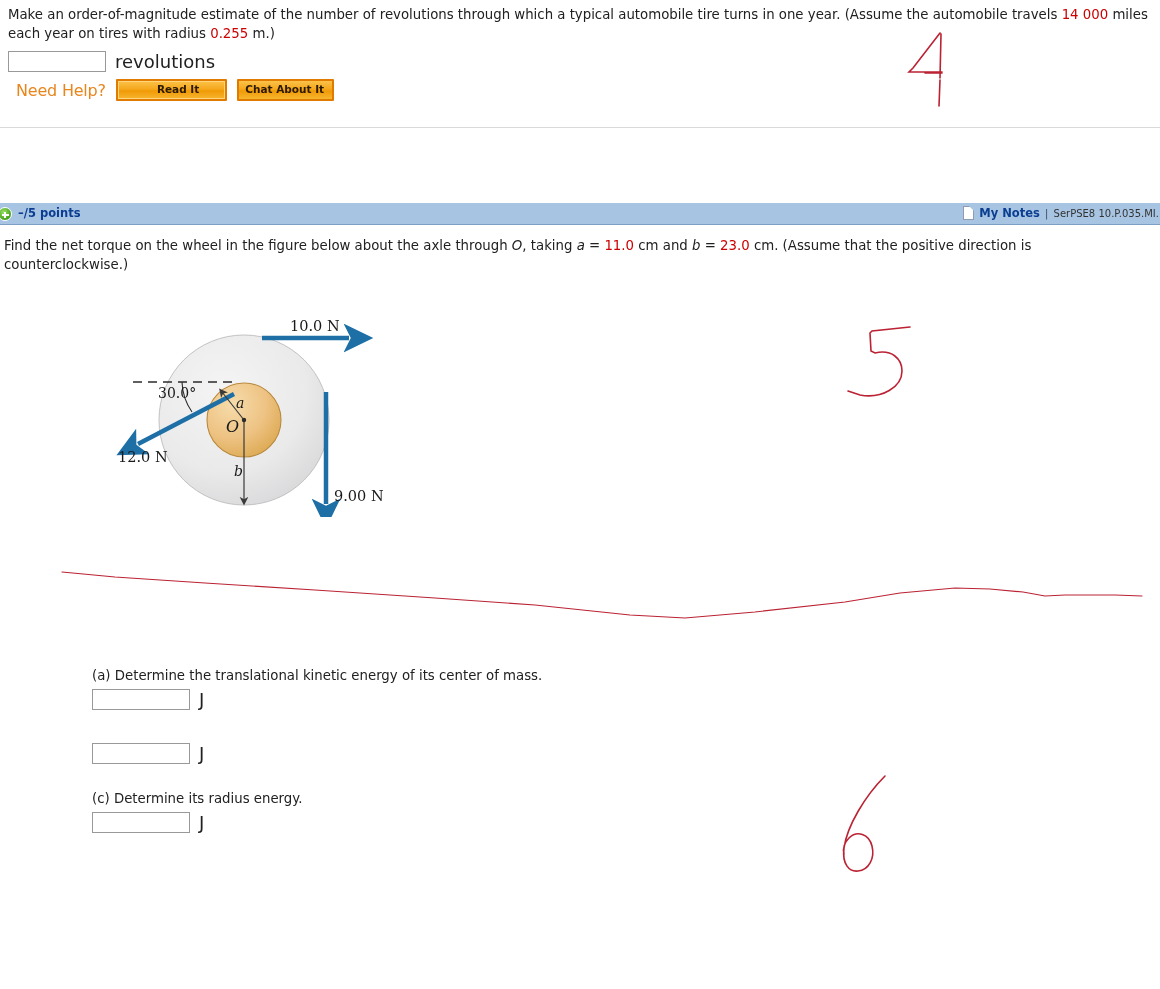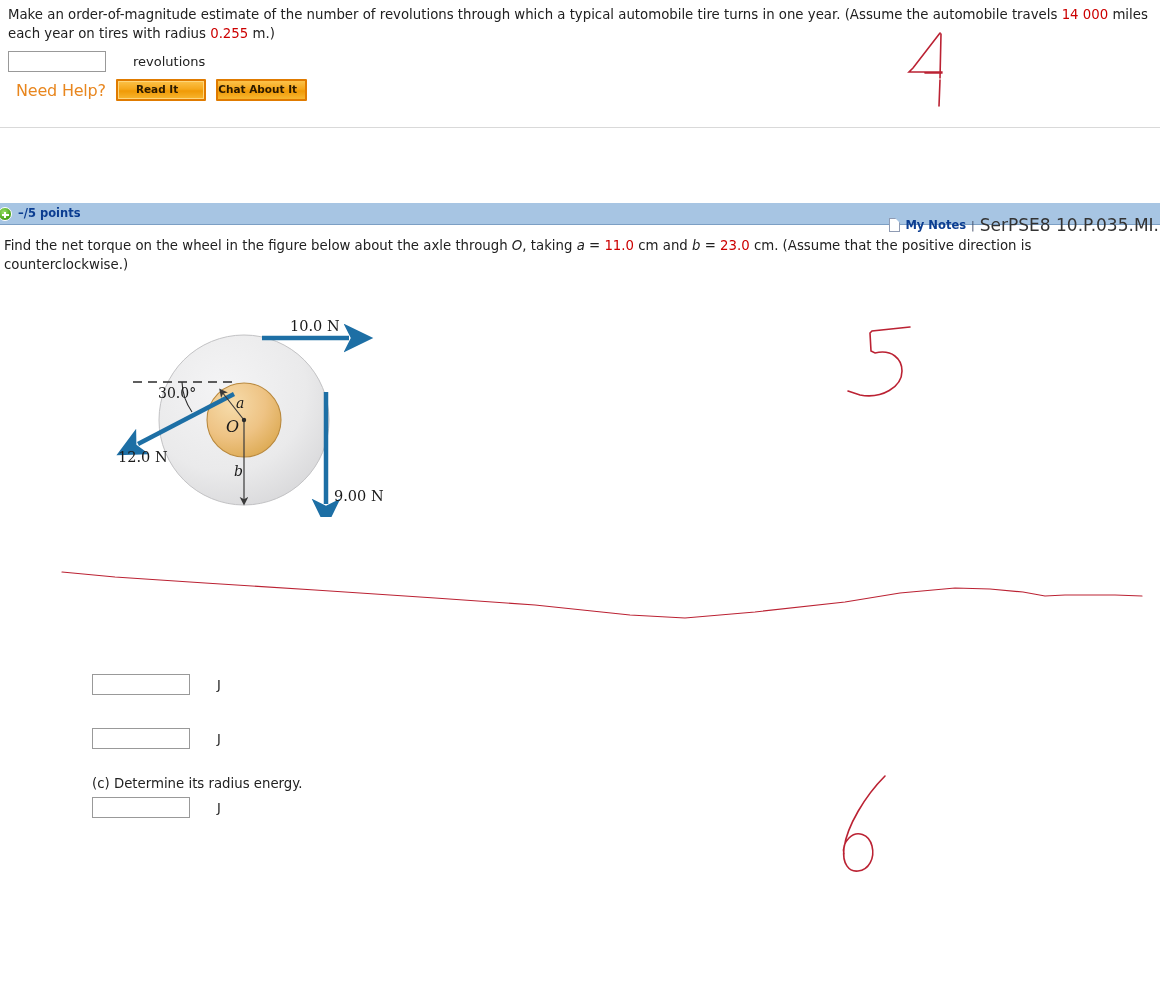--- a/index.html
+++ b/index.html
@@ -25,21 +25,21 @@
   .ansrow { margin-top: 8px; display: flex; align-items: center; }
   input.ansbox {
     width: 98px; height: 21px;
     border: 1px solid #999999;
     background: #ffffff;
     font-family: "DejaVu Sans", "Liberation Sans", sans-serif;
     font-size: 12px;
     padding: 1px 3px;
     outline: none;
   }
-  .unit { margin-left: 27px; font-size: 13px; color: #212121; }
+  .unit { margin-left: 9px; font-size: 18px; color: #212121; }
 
   
   .needhelp-row {
     position: absolute; left: 16px; top: 79px;
     display: flex; align-items: center; gap: 10px;
   }
   .needhelp-label {
     font-family: "DejaVu Sans", "Liberation Sans", sans-serif;
     font-weight: normal; font-size: 16px; color: #e8861e;
     letter-spacing: -0.2px;
@@ -50,22 +50,22 @@
     background: linear-gradient(to bottom, #fbc24a 0%, #f6a81c 45%, #f09a06 55%, #f7b630 100%);
     color: #2b1a00;
     font-weight: bold;
     font-size: 10.5px;
     padding: 2px 14px 3px 14px;
     line-height: 13px;
     text-align: center;
     cursor: pointer;
     border-radius: 1px;
   }
-  .hbtn.readit { padding-left: 18px; padding-right: 26px; box-shadow: inset 0 0 0 1px #ffd67a; }
-  .hbtn.chat  { padding-left: 0; padding-right: 8px; }
+  .hbtn.readit { padding-left: 39px; padding-right: 26px; box-shadow: inset 0 0 0 1px #ffd67a; }
+  .hbtn.chat  { padding-left: 6px; padding-right: 8px; }
 
   
   .divider { position: absolute; left: 0; top: 127px; width: 1160px; height: 1px; background: #d9d9d9; }
 
   
   .pointsbar {
     position: absolute; left: 0; top: 203px;
     width: 1160px; height: 22px;
     background: #a7c5e3;
     border-bottom: 1px solid #7c9fc4;
@@ -80,35 +80,35 @@
   .plus-icon::before, .plus-icon::after {
     content: ""; position: absolute; background: #ffffff;
   }
   .plus-icon::before { left: 3px; top: 5.5px; width: 7px; height: 2px; }
   .plus-icon::after  { left: 5px; top: 3.5px; width: 2px; height: 6px; }
   .points-label {
     position: absolute; left: 18px; top: 3px;
     font-size: 11.5px; font-weight: bold; color: #0b3d91;
   }
   .bar-right {
-    position: absolute; right: 1px; top: 12px;
+    position: absolute; right: 1px; top: 3px;
     display: flex; align-items: center; gap: 5px;
     font-size: 11px; color: #333333;
   }
   .note-icon {
     width: 11px; height: 14px; background: #ffffff;
     border: 1px solid #8f9bb3; position: relative; display: inline-block;
   }
   .note-icon::after {
     content: ""; position: absolute; right: -1px; top: -1px;
     border-left: 5px solid transparent; border-top: 5px solid #a7c5e3;
   }
   .mynotes { color: #0b3d91; font-weight: bold; font-size: 11.5px; cursor: pointer; }
   .bar-sep { color: #44506b; }
-  .qcode { color: #333333; font-size: 17px; }
+  .qcode { color: #333333; font-size: 10px; }
 
   
   #q2 { position: absolute; left: 4px; top: 236px; width: 1145px; }
 
   
   #wheel-figure { position: absolute; left: 110px; top: 312px; width: 300px; height: 205px; }
   #wheel-figure svg { display: block; }
 
   
   .scribble { position: absolute; pointer-events: none; }
@@ -224,20 +224,21 @@
   <svg class="scribble" style="left:55px; top:560px;" width="1095" height="70">
     <path d="M7,12 L60,17 L150,23 L260,30 L380,38 L480,45 L575,55 L630,58
              L700,52 L790,42 L845,33 L900,28 L935,29 L968,32 L990,36
              L1010,35 L1060,35 L1087,36" fill="none" stroke="#bb2233" stroke-width="1.2" stroke-linecap="round"></path>
   </svg>
 
   <div id="q3">
 
     <div class="sp-gap"></div>
     <div class="subpart">
+      <div class="label">(a) Determine the translational kinetic energy of its center of mass.</div>
       <div class="ansrow">
         <input class="ansbox" type="text" value="" style="">
         <span class="unit">J</span>
       </div>
     </div>
 
     <div class="sp-gap"></div>
     <div class="subpart">
       <div class="ansrow">
         <input class="ansbox" type="text" value="" style="">

